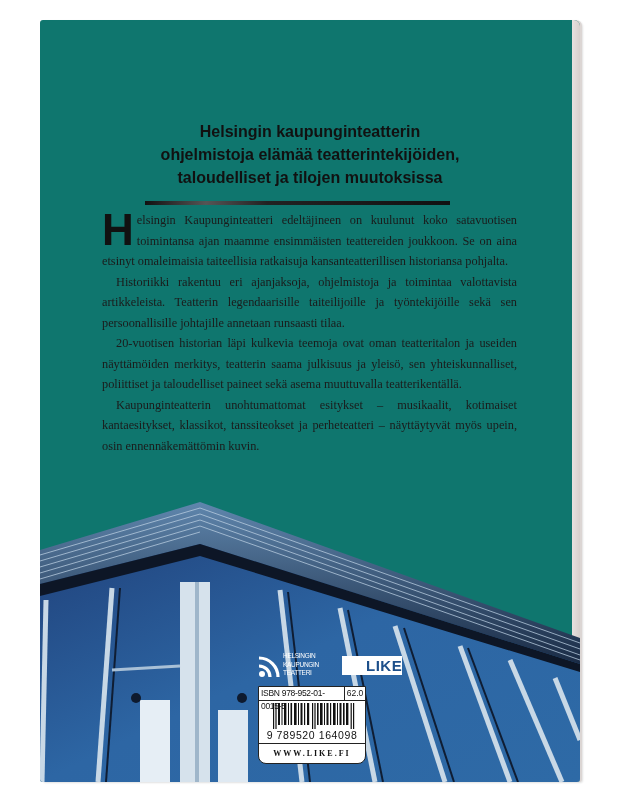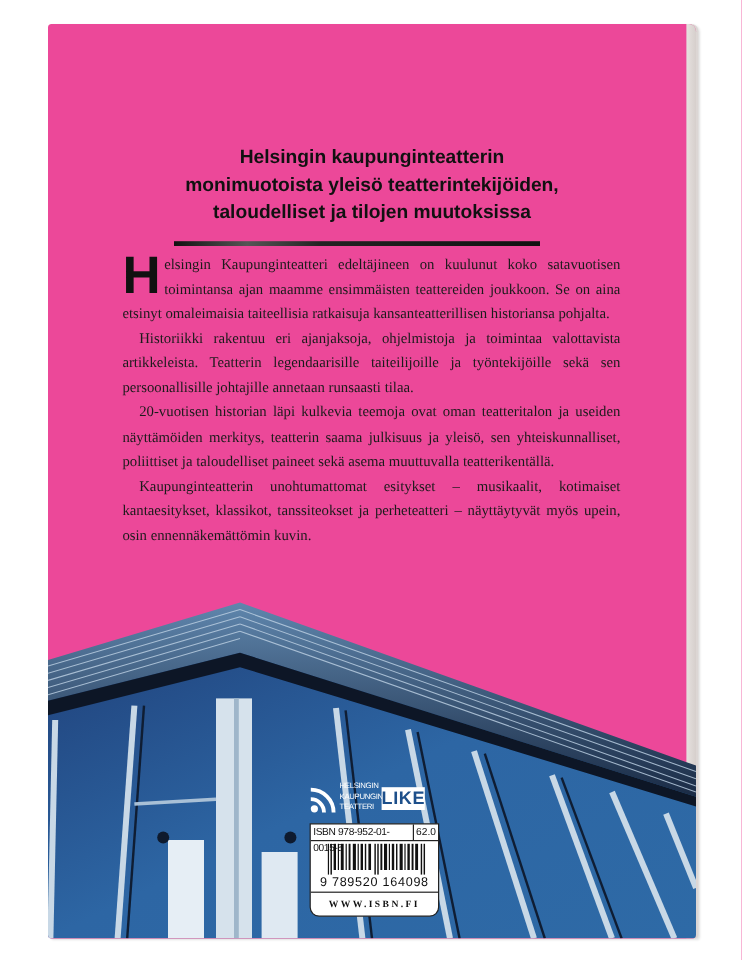--- a/index.html
+++ b/index.html
@@ -2,21 +2,21 @@
 <html><head>
 <meta charset="utf-8">
 <style>
   html, body { margin:0; padding:0; }
   body {
     width:618px; height:800px; background:#ffffff; position:relative; overflow:hidden;
     font-family: "Liberation Serif", serif;
   }
   .book {
     position:absolute; left:40px; top:20px; width:540px; height:762px;
-    background:#ec4899;
+    background:#0f766e;
     border-radius:3px 6px 3px 3px;
     box-shadow: 2px 0 0 #dcd6d4, 3px 1px 2px rgba(0,0,0,0.12);
     overflow:hidden;
   }
   .book-spine-edge {
     position:absolute; right:0; top:0; width:8px; height:100%;
     background:linear-gradient(90deg,#e6e1df,#d6cfcc);
   }
   .headline {
     position:absolute; left:0; top:100px; width:540px; text-align:center;
@@ -44,23 +44,23 @@
   .logo {
     position:absolute; left:218px; top:632px; width:108px; height:30px;
   }
   .logo-mark { position:absolute; left:0; top:2px; width:24px; height:24px; }
   .logo-name {
     position:absolute; left:25px; top:0; width:48px;
     font-family:"Liberation Sans", sans-serif; font-size:6.5px; line-height:8.5px;
     color:#fff; letter-spacing:-0.3px;
   }
   .like-box {
-    position:absolute; left:60px; top:4px; width:36px; height:19px; background:#fff;
+    position:absolute; left:84px; top:4px; width:36px; height:19px; background:#fff;
     color:#1d4f8a; font-family:"Liberation Sans", sans-serif; font-weight:bold;
-    font-size:15px; line-height:19px; text-align:center; letter-spacing:0.5px;
+    font-size:15px; line-height:19px; text-align:center; letter-spacing:0.5px;padding-left:24px;
   }
   .isbn-box {
     position:absolute; left:218px; top:666px; width:106px; height:76px;
     background:#fff; border:1px solid #222; border-radius:0 0 8px 8px;
     font-family:"Liberation Sans", sans-serif; color:#111;
   }
   .isbn-row { display:flex; border-bottom:1px solid #222; height:13px; }
   .isbn-num { flex:1; font-size:8.5px; line-height:13px; padding-left:2px; letter-spacing:-0.3px; border-right:1px solid #222; }
   .isbn-price { width:20px; font-size:8.5px; line-height:13px; text-align:center; }
   .barcode { position:absolute; left:14px; top:16px; width:82px; height:26px; }
@@ -75,21 +75,21 @@
   }
 </style>
 </head>
 <body>
 
 <div class="book">
   <div class="book-spine-edge"></div>
 
   <div class="headline">
     <div>Helsingin kaupunginteatterin</div>
-    <div>monimuotoista yleisö teatterintekijöiden,</div>
+    <div>ohjelmistoja elämää teatterintekijöiden,</div>
     <div>taloudelliset ja tilojen muutoksissa</div>
   </div>
 
   <div class="rule"></div>
 
   <div class="body-text">
     <p class="first"><span class="dropcap">H</span><span>elsingin Kaupunginteatteri edeltäjineen on kuulunut koko satavuotisen toimintansa ajan maamme ensimmäisten teattereiden joukkoon. Se on aina etsinyt omaleimaisia taiteellisia ratkaisuja kansanteatterillisen historiansa pohjalta.</span></p>
     <p>Historiikki rakentuu eri ajanjaksoja, ohjelmistoja ja toimintaa valottavista artikkeleista. Teatterin legendaarisille taiteilijoille ja työntekijöille sekä sen persoonallisille johtajille annetaan runsaasti tilaa.</p>
     <p>20-vuotisen historian läpi kulkevia teemoja ovat oman teatteritalon ja useiden näyttämöiden merkitys, teatterin saama julkisuus ja yleisö, sen yhteiskunnalliset, poliittiset ja taloudelliset paineet sekä asema muuttuvalla teatterikentällä.</p>
     <p>Kaupunginteatterin unohtumattomat esitykset – musikaalit, kotimaiset kantaesitykset, klassikot, tanssiteokset ja perheteatteri – näyttäytyvät myös upein, osin ennennäkemättömin kuvin.</p>
@@ -196,15 +196,15 @@
           <rect x="60" y="0" width="2.6" height="22"></rect>
         <rect x="64" y="0" width="1" height="22"></rect>
           <rect x="66.5" y="0" width="2" height="22"></rect>
         <rect x="70" y="0" width="1.6" height="22"></rect>
           <rect x="73" y="0" width="2.4" height="22"></rect>
         <rect x="77.6" y="0" width="1.2" height="26"></rect>
           <rect x="80" y="0" width="1.2" height="26"></rect>
       </g>
     </svg>
     <div class="barcode-digits">9 789520 164098</div>
-    <div class="url-strip">WWW.ISBN.FI</div>
+    <div class="url-strip">WWW.LIKE.FI</div>
   </div>
 </div>
 
 </body></html>

